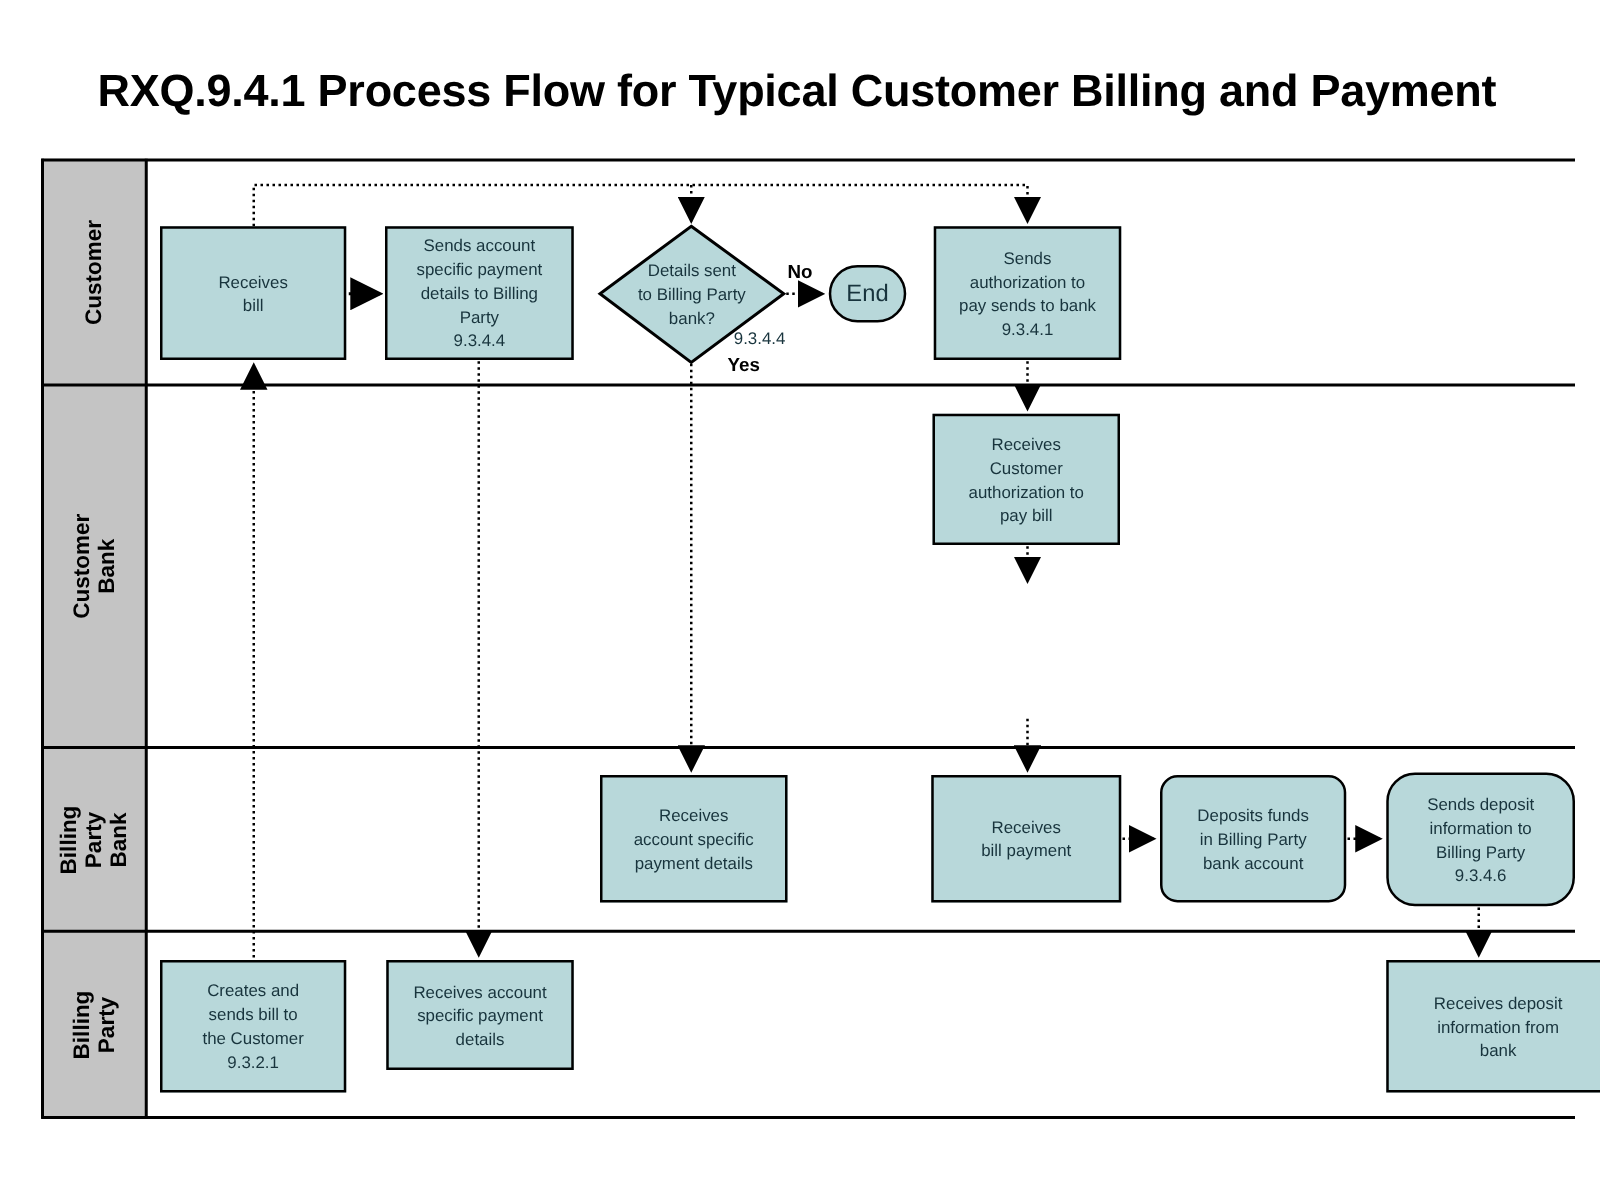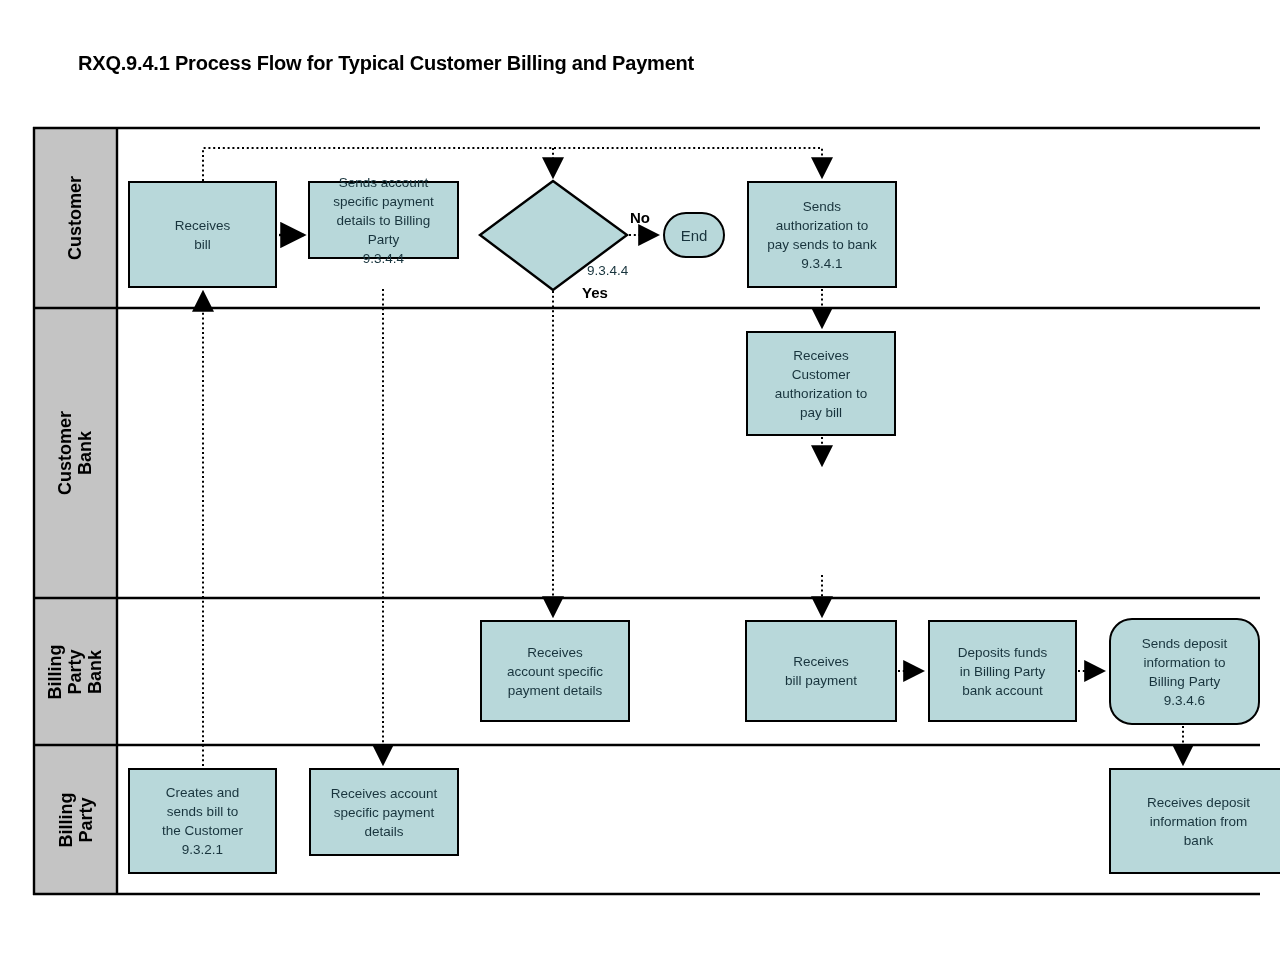--- a/index.html
+++ b/index.html
@@ -14,21 +14,21 @@
   html,body{width:1280px;height:960px;}
   body{
     background:var(--background);
     font-family:"Liberation Sans", sans-serif;
     position:relative;
     overflow:hidden;
   }
   .stage{position:absolute;left:0;top:0;width:1280px;height:960px;}
   .title{
     position:absolute;left:78px;top:52px;
-    font-size:20px;font-weight:bold;color:var(--title-text);
+    font-size:36px;font-weight:bold;color:var(--title-text);
     letter-spacing:-0.2px;white-space:nowrap;
   }
   svg.layer{position:absolute;left:0;top:0;width:1280px;height:960px;pointer-events:none;}
   .frame-line{stroke:var(--line);stroke-width:2.4;fill:none;}
   .dotted{stroke:var(--line);stroke-width:2;fill:none;stroke-dasharray:2 2.8;}
   .solid{stroke:var(--line);stroke-width:2.4;fill:none;}
   .diamond{fill:var(--node-fill);stroke:var(--line);stroke-width:2.4;}
   .lane-bg{fill:var(--lane-fill);stroke:none;}
   .lane-label{
     position:absolute;left:33px;width:84px;
@@ -41,21 +41,21 @@
   }
   .node{
     position:absolute;
     background:var(--node-fill);
     border:2px solid var(--line);
     display:flex;align-items:center;justify-content:center;
     text-align:center;
     font-size:13.5px;line-height:19px;color:var(--node-text);
     white-space:pre-line;
   }
-  .terminator{border-radius:23px;font-size:15px;border-width:2.5px;}
+  .terminator{border-radius:23px;font-size:19px;border-width:2.5px;}
   .decision-text{
     position:absolute;background:none;border:none;
   }
   .flow-label{
     position:absolute;font-size:13.5px;color:var(--node-text);white-space:nowrap;
   }
   .flow-label.bold{font-weight:bold;font-size:15px;color:#000;}
 </style>
 </head>
 <body>
@@ -107,47 +107,50 @@
     <span>Billing
 Party Bank</span>
   </div>
   <div class="lane-label" style="top:745px;height:149px;">
     <span>Billing
 Party</span>
   </div>
 
   <div class="node" style="left:128px;top:181px;width:149px;height:107px;">Receives
 bill</div>
-  <div class="node" style="left:308px;top:181px;width:151px;height:78px;">Sends account
+  <div class="node" style="left:308px;top:181px;width:151px;height:107px;">Sends account
 specific payment
 details to Billing
 Party
 9.3.4.4</div>
   <div class="node" style="left:747px;top:181px;width:150px;height:107px;">Sends
 authorization to
 pay sends to bank
 9.3.4.1</div>
 
+  <div class="node decision-text" style="left:492px;top:196px;width:123px;height:78px;">Details sent
+to Billing Party
+bank?</div>
   <div class="flow-label" style="left:587px;top:263px;">9.3.4.4</div>
   <div class="flow-label bold" style="left:630px;top:209px;">No</div>
   <div class="flow-label bold" style="left:582px;top:284px;">Yes</div>
 
   <div class="node terminator" style="left:663px;top:212px;width:62px;height:46px;">End</div>
 
   <div class="node" style="left:746px;top:331px;width:150px;height:105px;">Receives
 Customer
 authorization to
 pay bill</div>
 
   <div class="node" style="left:480px;top:620px;width:150px;height:102px;">Receives
 account specific
 payment details</div>
   <div class="node" style="left:745px;top:620px;width:152px;height:102px;">Receives
 bill payment</div>
-  <div class="node" style="left:928px;top:620px;width:149px;height:102px;">Deposits funds
+  <div class="node" style="left:928px;top:620px;width:149px;height:102px;border-radius:14px;">Deposits funds
 in Billing Party
 bank account</div>
   <div class="node" style="left:1109px;top:618px;width:151px;height:107px;border-radius:23px;">Sends deposit
 information to
 Billing Party
 9.3.4.6</div>
 
   <div class="node" style="left:128px;top:768px;width:149px;height:106px;">Creates and
 sends bill to
 the Customer

